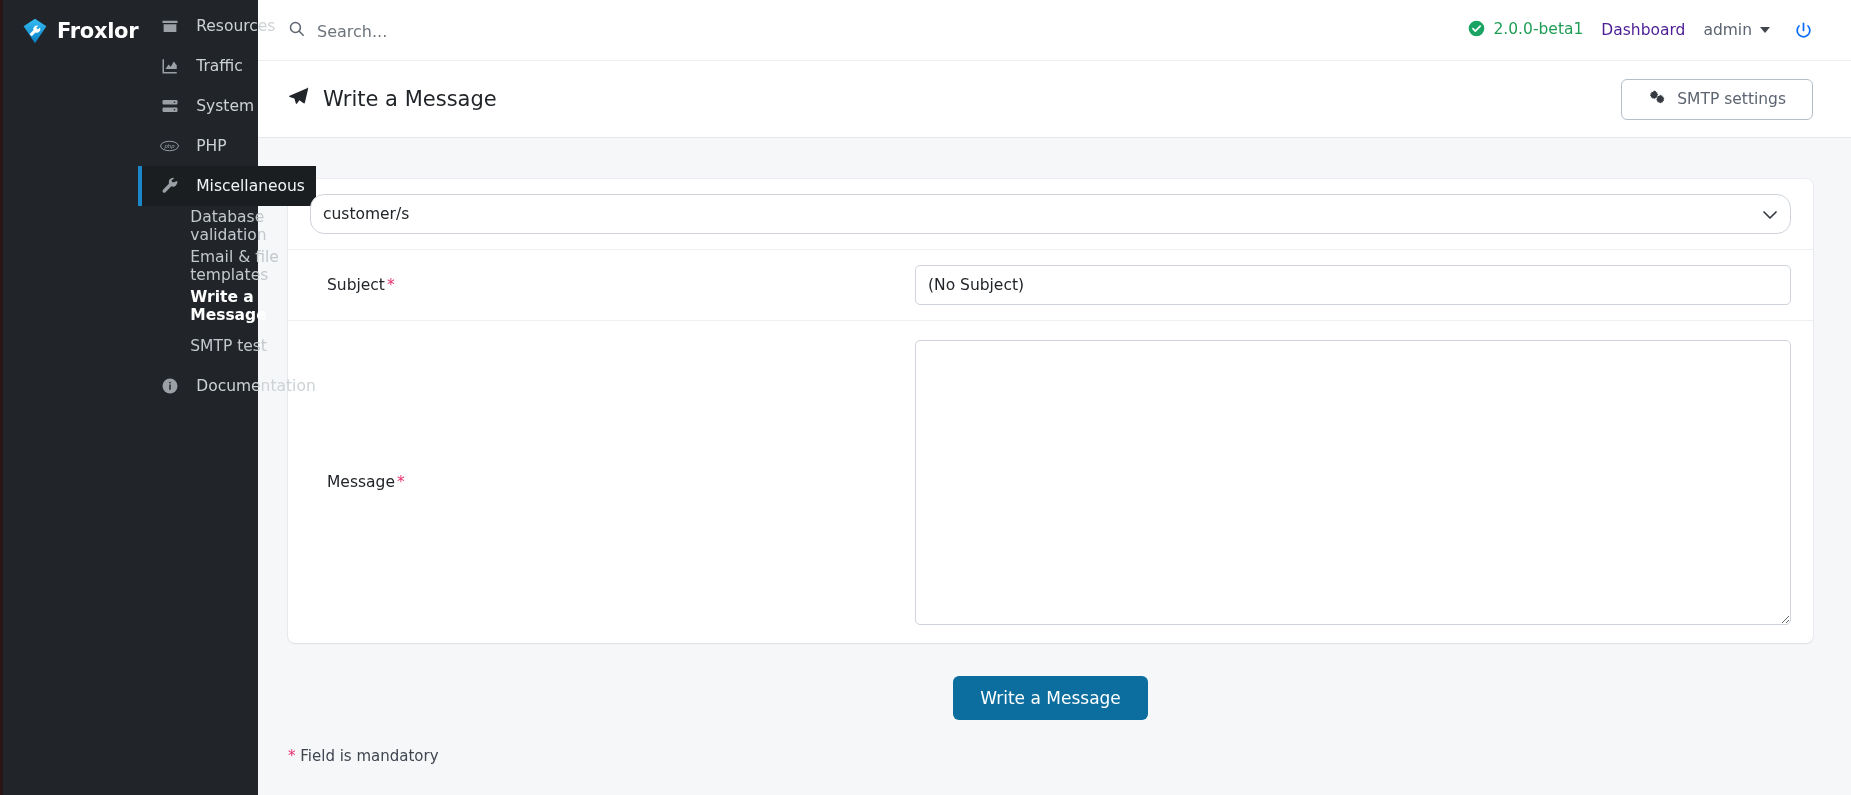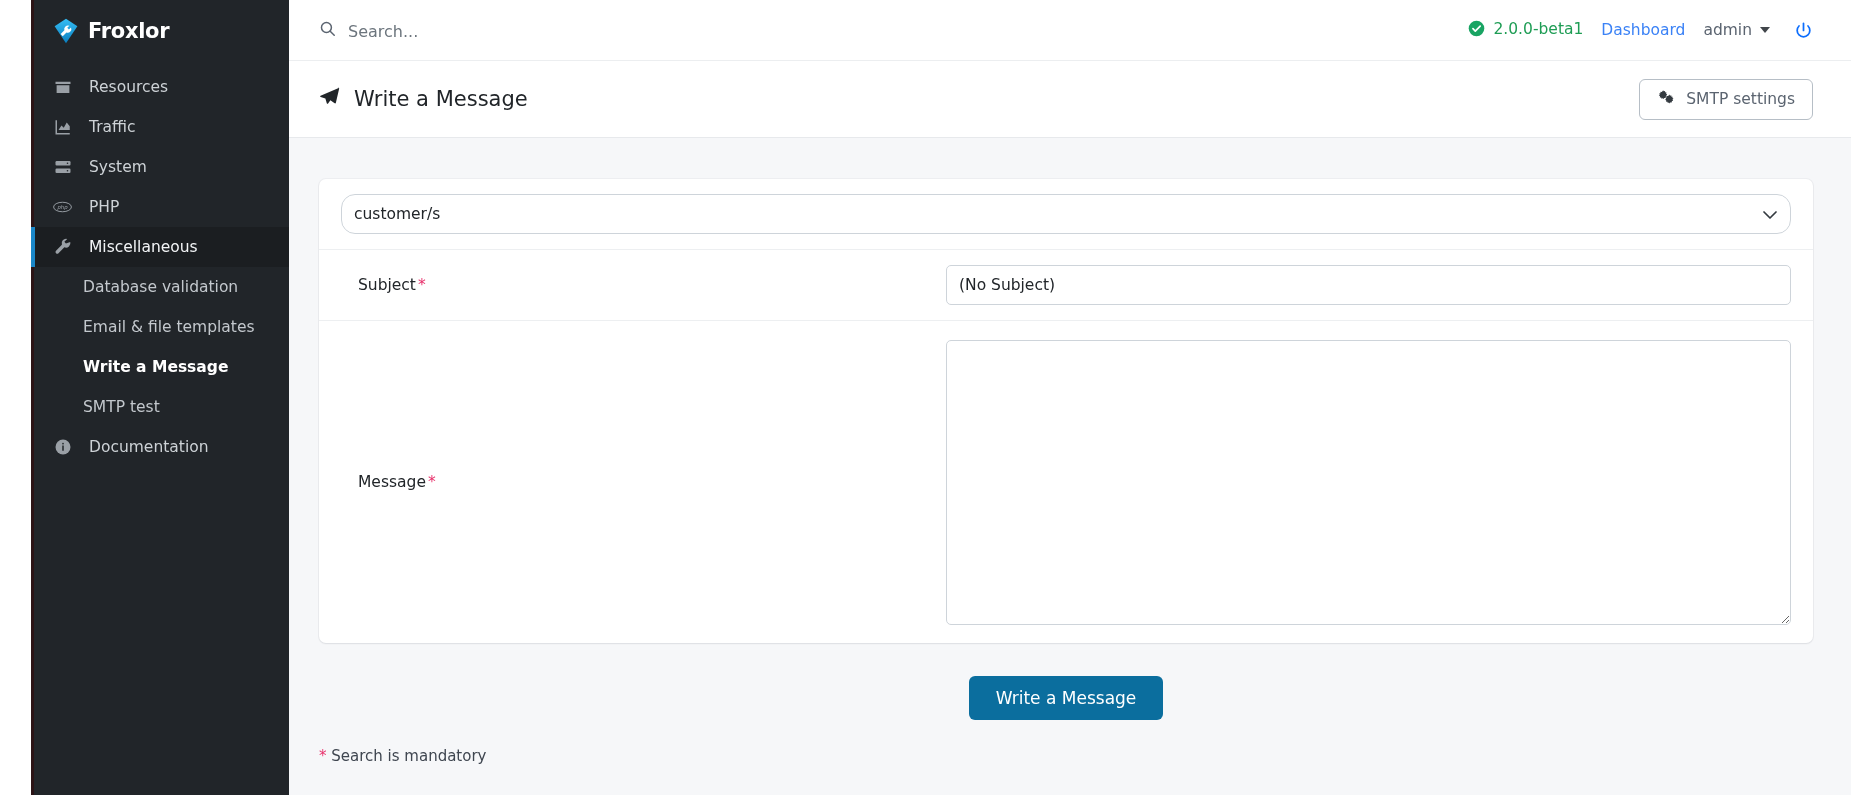--- a/index.html
+++ b/index.html
@@ -12,23 +12,22 @@
   }
   body { display: flex; }
 
   
   .sidebar {
     width: 258px;
     min-width: 258px;
     height: 795px;
     background: #212529;
     display: flex;
-    flex-direction: column;
+    flex-direction: row;
     position: relative;
-    margin-left: 31px;
   }
   .sidebar::before {
     content: "";
     position: absolute;
     left: 0; top: 0; bottom: 0;
     width: 3px;
     background: #2b1416;
   }
   .brand {
     height: 61px;
@@ -133,21 +132,21 @@
     gap: 18px;
   }
   .version-badge {
     display: flex;
     align-items: flex-start;
     gap: 8px;
   }
   .check-circle { display: block; }
   .version-text { color: #1f9d55; font-size: 15.5px; }
   .top-link {
-    color: #3b82f6;
+    color: #4c1d95;
     font-size: 15.5px;
     text-decoration: none;
     cursor: pointer;
   }
   .admin-menu {
     display: flex;
     align-items: center;
     gap: 8px;
     color: #5b6470;
     font-size: 15.5px;
@@ -188,21 +187,21 @@
   .page-title .plane { color: #212529; display: block; }
   .smtp-btn {
     display: inline-flex;
     align-items: center;
     gap: 10px;
     border: 1px solid #b6bec6;
     border-radius: 6px;
     background: #ffffff;
     color: #5b6470;
     font-size: 15.5px;
-    padding: 9px 17px;
+    padding: 9px 26px;
     cursor: pointer;
     font-family: "DejaVu Sans", "Liberation Sans", sans-serif;
   }
   .smtp-btn .cogs { color: #343a40; display: block; }
 
   
   .content {
     flex: 1;
     padding: 41px 38px 0 30px;
     overflow: hidden;
@@ -503,17 +502,17 @@
       </div>
 
     </form>
 
     <div class="submit-row">
       <button class="submit-btn" type="submit">Write a Message</button>
     </div>
 
     <div class="mandatory-note">
       <span class="star">*</span>
-      <span>Search is mandatory</span>
+      <span>Field is mandatory</span>
     </div>
   </div>
 
 </div>
 
 </body></html>

